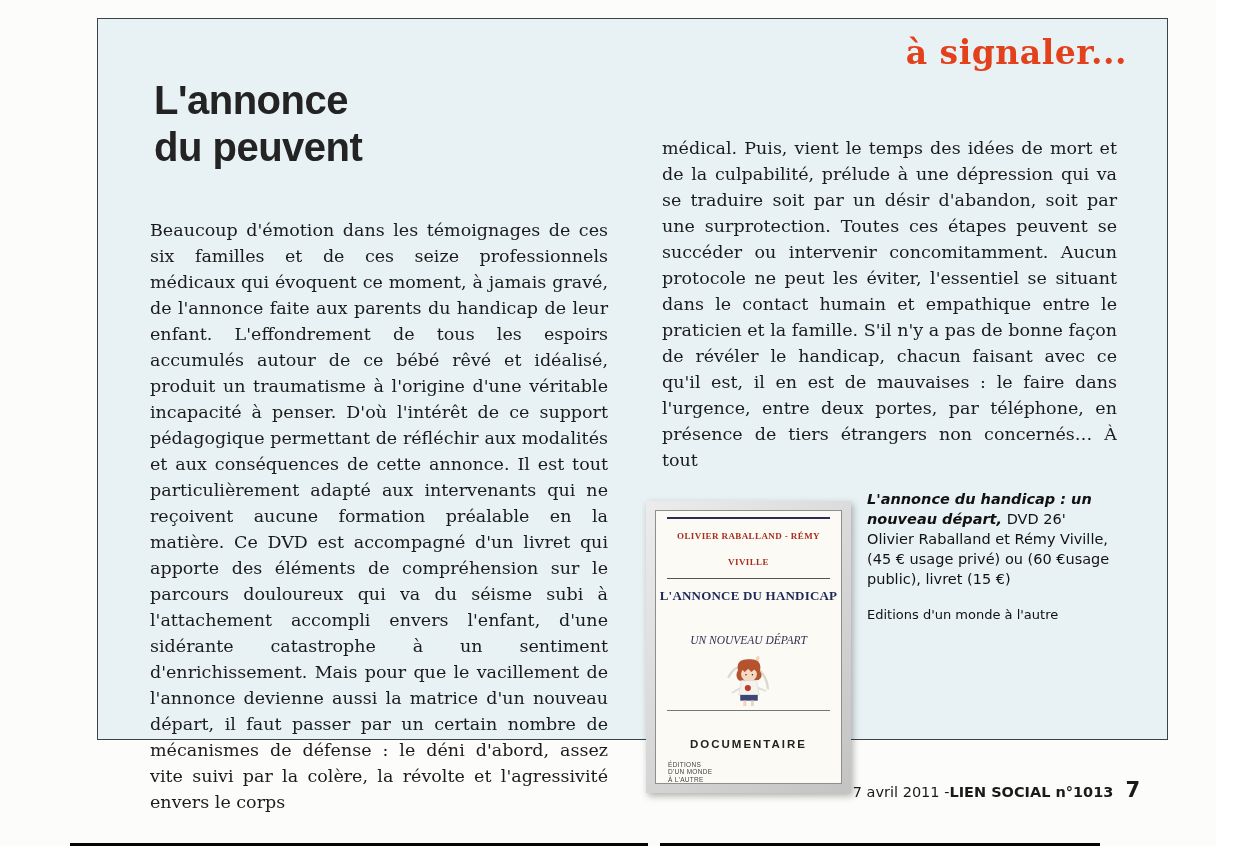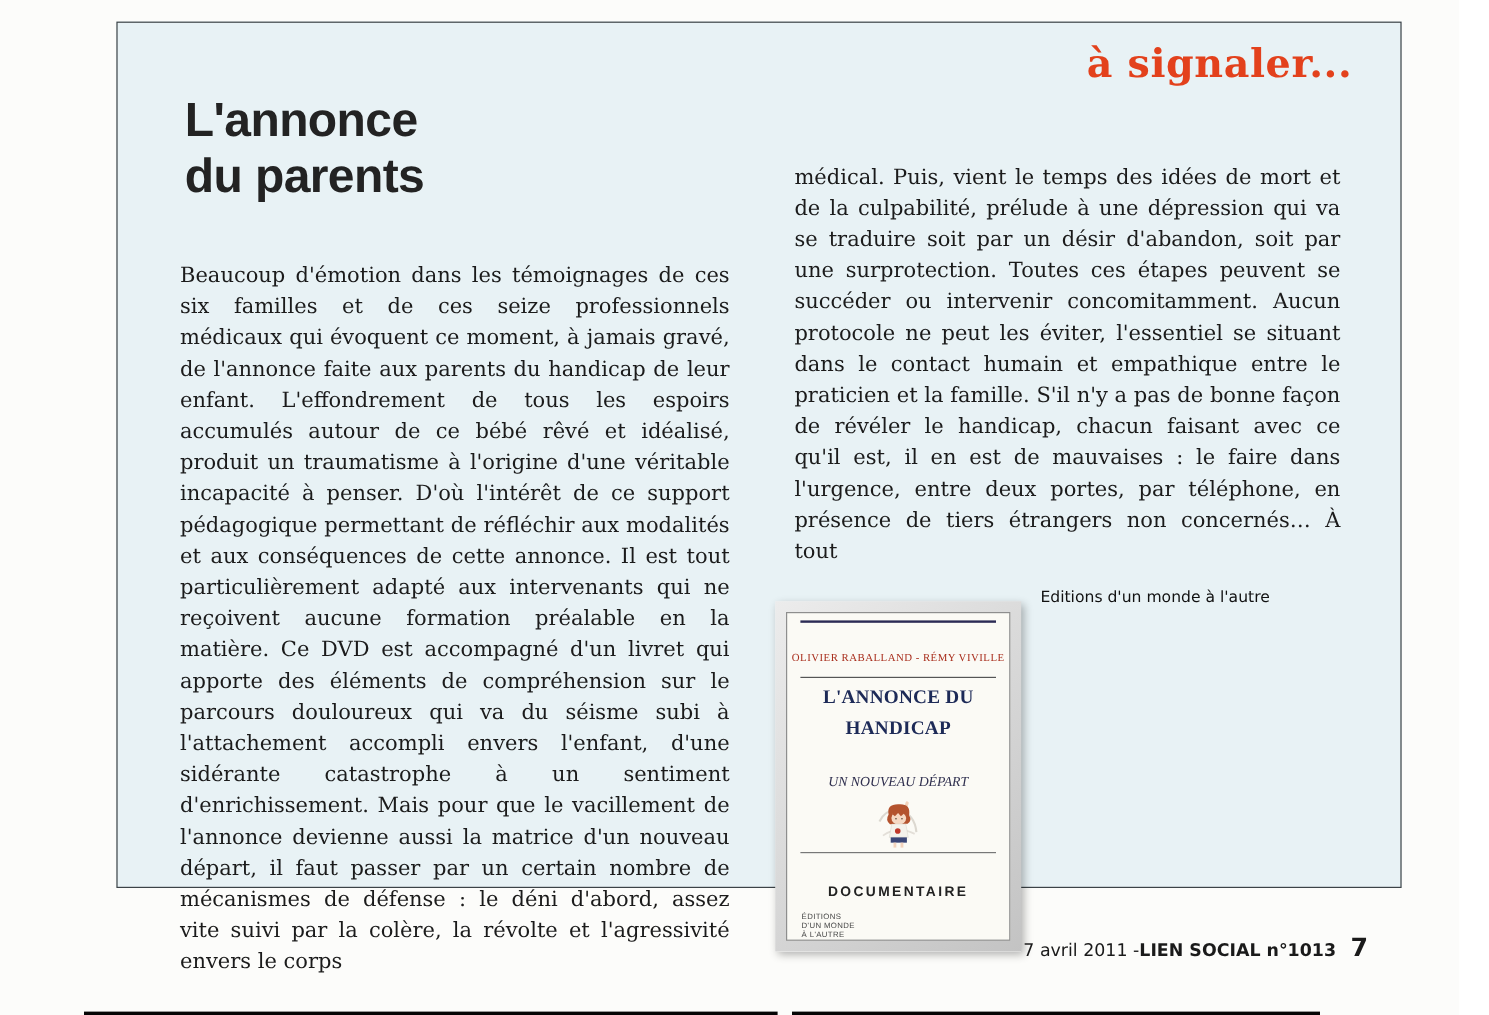--- a/index.html
+++ b/index.html
@@ -35,27 +35,27 @@
     padding:9px; box-sizing:border-box;
     box-shadow:2px 3px 7px rgba(0,0,0,0.30);
   }
   .dvd-cover {
     width:100%; height:100%; background:#fbfaf5; border:1px solid #8e8e8e;
     box-sizing:border-box; display:flex; flex-direction:column; align-items:center;
     font-family:"Liberation Serif", serif; text-align:center;
   }
   .dvd-topline { width:88%; border-top:2px solid #2b2b55; margin-top:6px; }
   .dvd-authors {
-    margin-top:16px; font-family:"Liberation Serif", serif;
-    font-size:9px; font-weight:normal; letter-spacing:0.4px; color:#a92f1e;
+    margin-top:4px; font-family:"Liberation Serif", serif;
+    font-size:9px; font-weight:bold; letter-spacing:0.4px; color:#a92f1e;
     text-transform:uppercase;
   }
   .dvd-rule { width:88%; border-top:1px solid #555; margin-top:3px; }
   .dvd-title {
-    margin-top:4px; font-size:16px; font-weight:bold; color:#1d2a57;
+    margin-top:4px; font-size:13px; font-weight:bold; color:#1d2a57;
     letter-spacing:0.2px;
   }
   .dvd-subtitle { margin-top:18px; font-size:11.5px; font-style:italic; color:#30304f; }
   .dvd-art { margin-top:2px; }
   .dvd-genre {
     margin-top:2px; width:88%; border-top:1px solid #777; padding-top:20px;
     font-family:"Liberation Sans", sans-serif;
     font-size:11.5px; font-weight:bold; letter-spacing:2px; color:#222;
   }
   .dvd-publisher {
@@ -90,21 +90,21 @@
 <body>
 
 <div class="sheet">
 
   <div class="article-box">
 
     <div class="flag">à signaler...</div>
 
     <div class="article-title">
       <div>L'annonce</div>
-      <div>du parents</div>
+      <div>du peuvent</div>
     </div>
 
     <div class="col col-left">
       <p>Beaucoup d'émotion dans les témoignages de ces six familles et de ces seize professionnels médicaux qui évoquent ce moment, à jamais gravé, de l'annonce faite aux parents du handicap de leur enfant. L'effondrement de tous les espoirs accumulés autour de ce bébé rêvé et idéalisé, produit un traumatisme à l'origine d'une véritable incapacité à penser. D'où l'intérêt de ce support pédagogique permettant de réfléchir aux modalités et aux conséquences de cette annonce. Il est tout particulièrement adapté aux intervenants qui ne reçoivent aucune formation préalable en la matière. Ce DVD est accompagné d'un livret qui apporte des éléments de compréhension sur le parcours douloureux qui va du séisme subi à l'attachement accompli envers l'enfant, d'une sidérante catastrophe à un sentiment d'enrichissement. Mais pour que le vacillement de l'annonce devienne aussi la matrice d'un nouveau départ, il faut passer par un certain nombre de mécanismes de défense : le déni d'abord, assez vite suivi par la colère, la révolte et l'agressivité envers le corps</p>
     </div>
 
     <div class="col col-right">
       <p>médical. Puis, vient le temps des idées de mort et de la culpabilité, prélude à une dépression qui va se traduire soit par un désir d'abandon, soit par une surprotection. Toutes ces étapes peuvent se succéder ou intervenir concomitamment. Aucun protocole ne peut les éviter, l'essentiel se situant dans le contact humain et empathique entre le praticien et la famille. S'il n'y a pas de bonne façon de révéler le handicap, chacun faisant avec ce qu'il est, il en est de mauvaises : le faire dans l'urgence, entre deux portes, par téléphone, en présence de tiers étrangers non concernés… À tout</p>
 
       <div class="dvd-photo">
@@ -132,20 +132,23 @@
           <div class="dvd-genre">DOCUMENTAIRE</div>
           <div class="dvd-publisher">
             <div>ÉDITIONS</div>
             <div>D'UN MONDE</div>
             <div>À L'AUTRE</div>
           </div>
         </div>
       </div>
 
 
+      <p class="caption">
+        <span class="caption-title">L'annonce du handicap : un nouveau départ,</span><span> DVD 26' Olivier Raballand et Rémy Viville, (45 € usage privé) ou (60 €usage public), livret (15 €)</span>
+      </p>
       <p class="caption-extra">Editions d'un monde à l'autre</p>
     </div>
 
   </div>
 
   <div class="footer">
     <span>7 avril 2011 - </span>
     <span class="journal">LIEN SOCIAL n°1013</span>
     <span class="page-num">7</span>
   </div>

